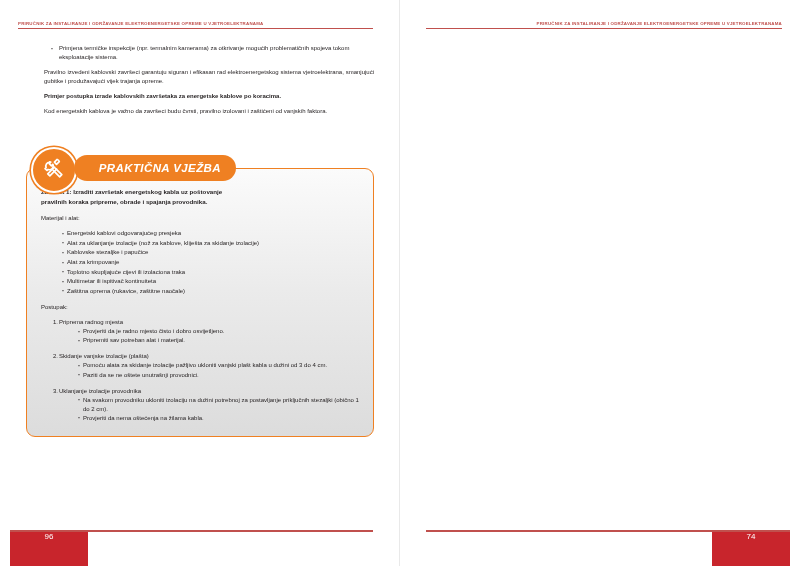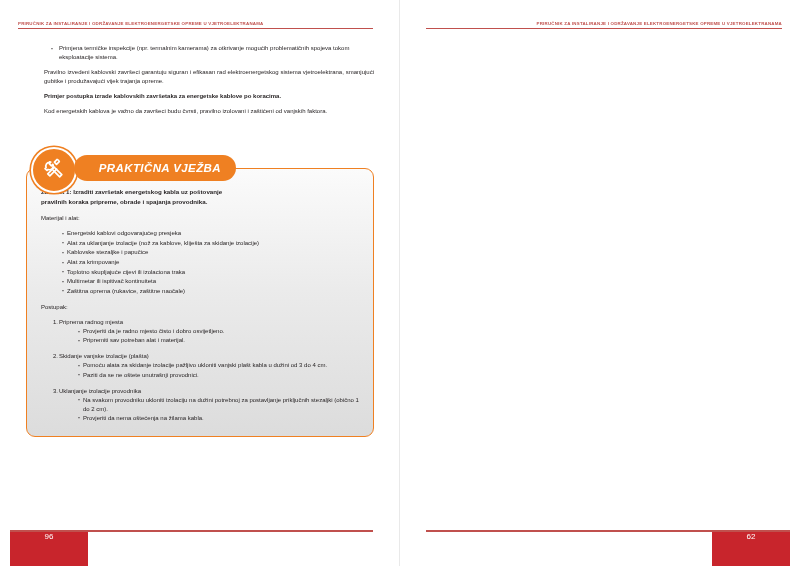--- a/index.html
+++ b/index.html
@@ -319,17 +319,17 @@
 
   <div class="page page-right">
 
     <div class="runhead runhead-right">
       <span class="runhead-text">PRIRUČNIK ZA INSTALIRANJE I ODRŽAVANJE ELEKTROENERGETSKE OPREME U VJETROELEKTRANAMA</span>
       <span class="runhead-rule"></span>
     </div>
 
     <div class="footer-rule footer-rule-right"></div>
     <div class="pagenum pagenum-right">
-      <span>62</span>
+      <span>74</span>
     </div>
   </div>
 
 </div>
 
 </body></html>

